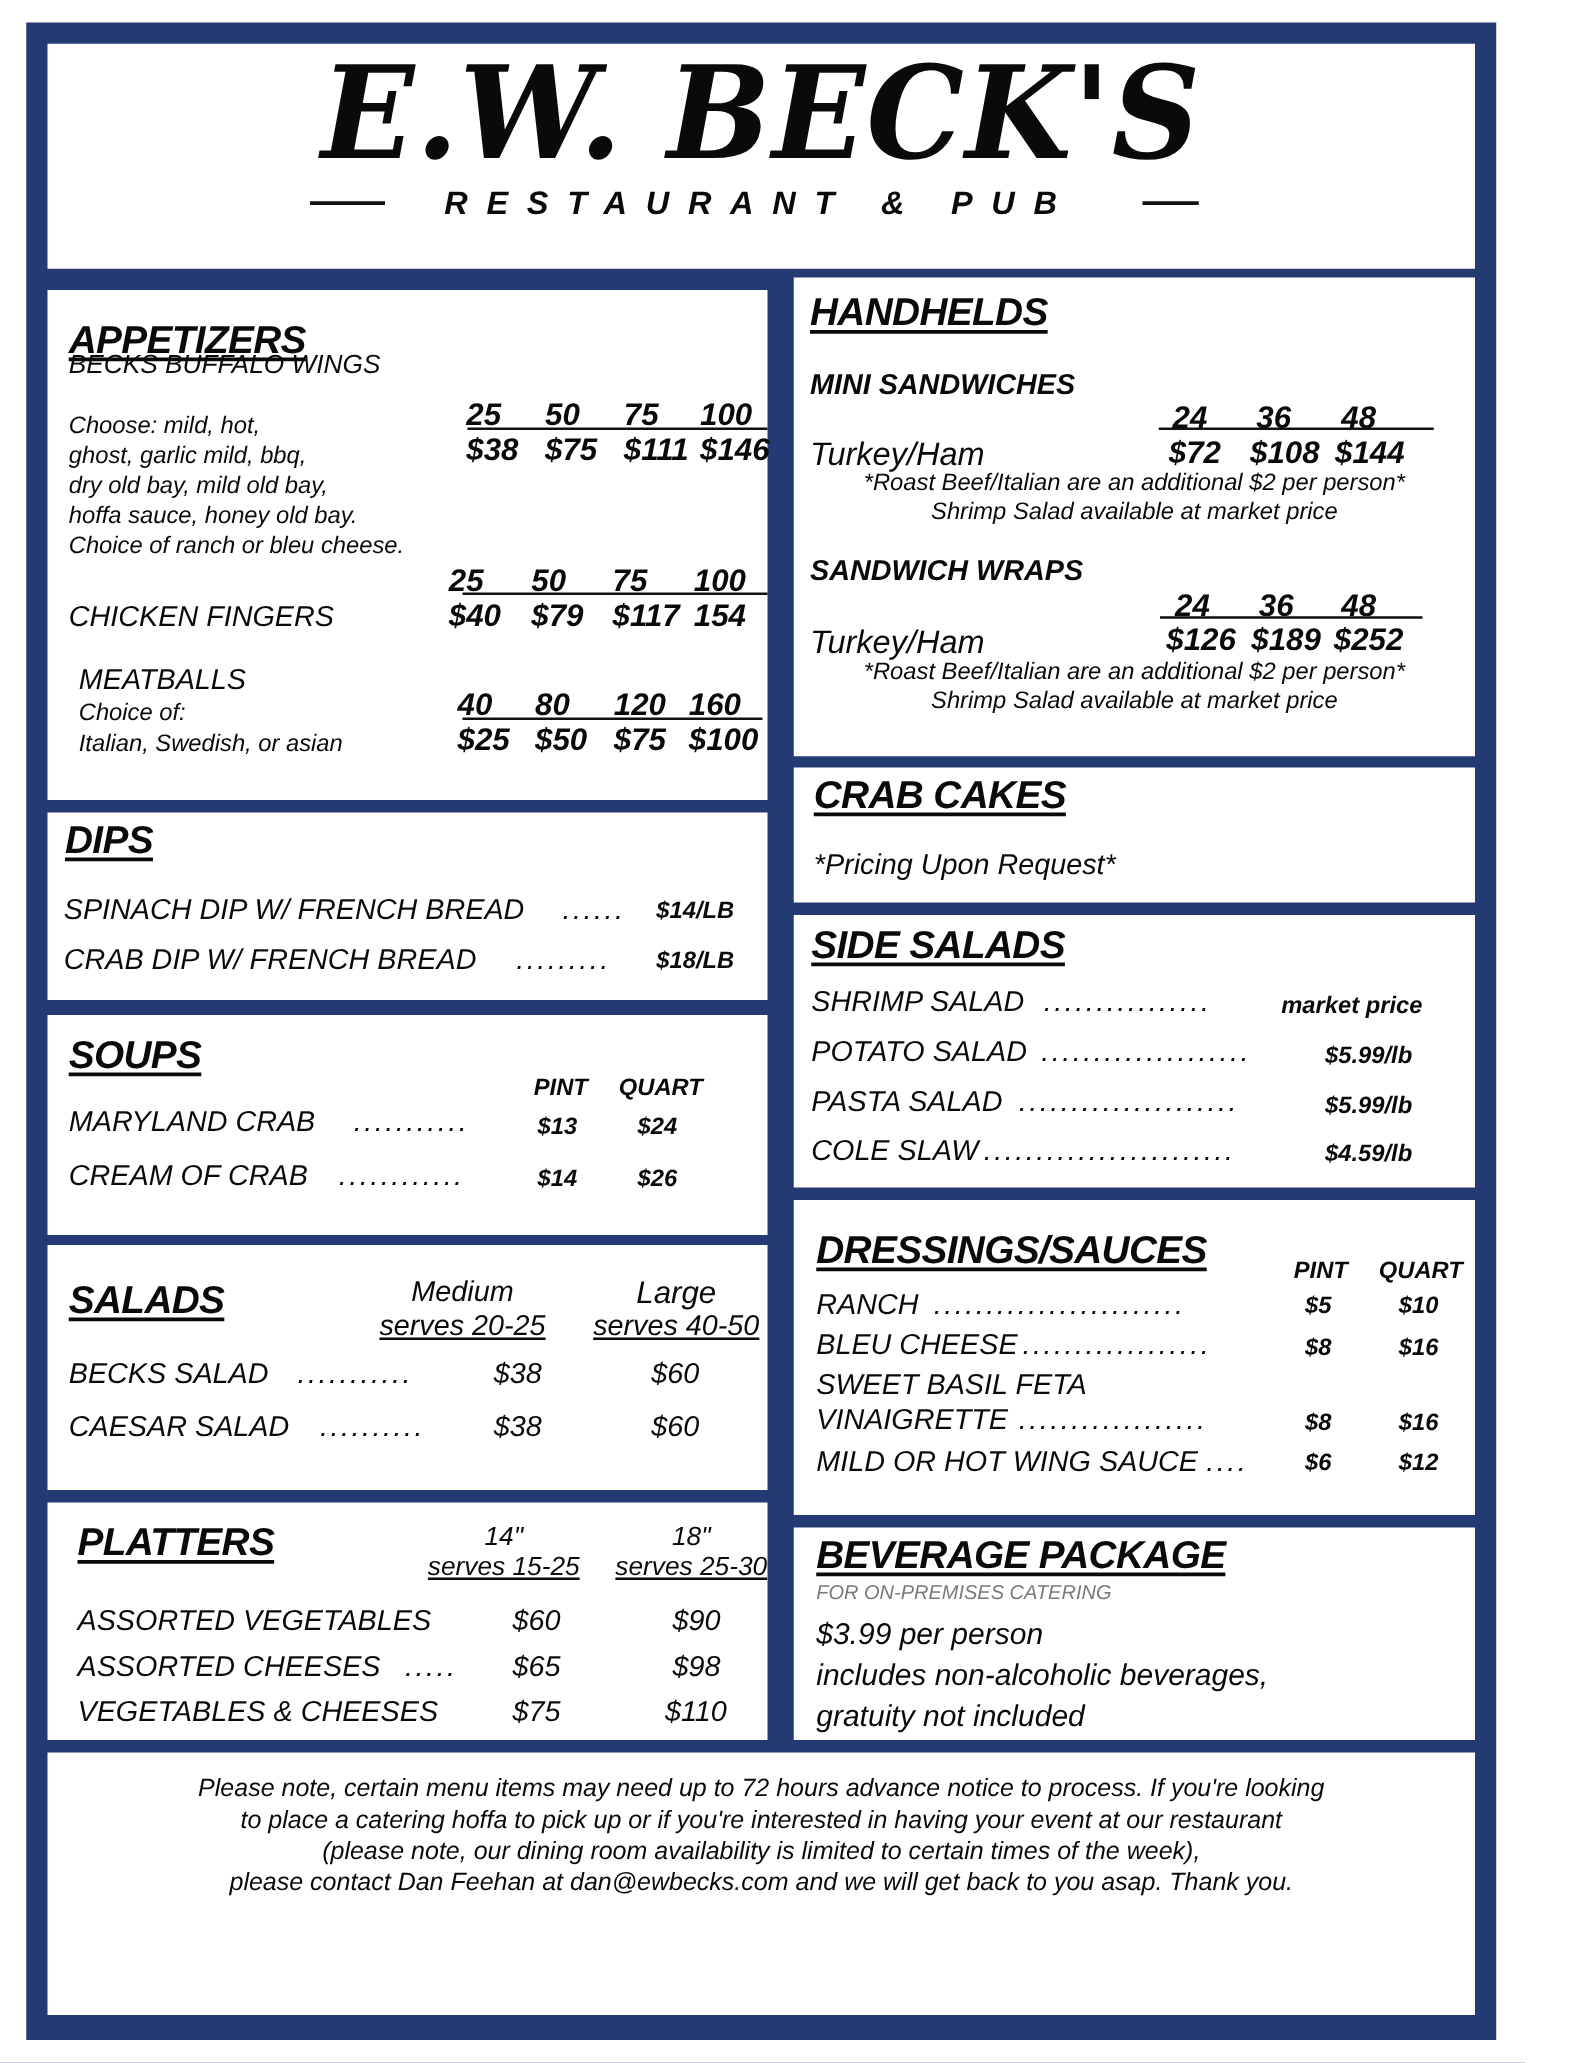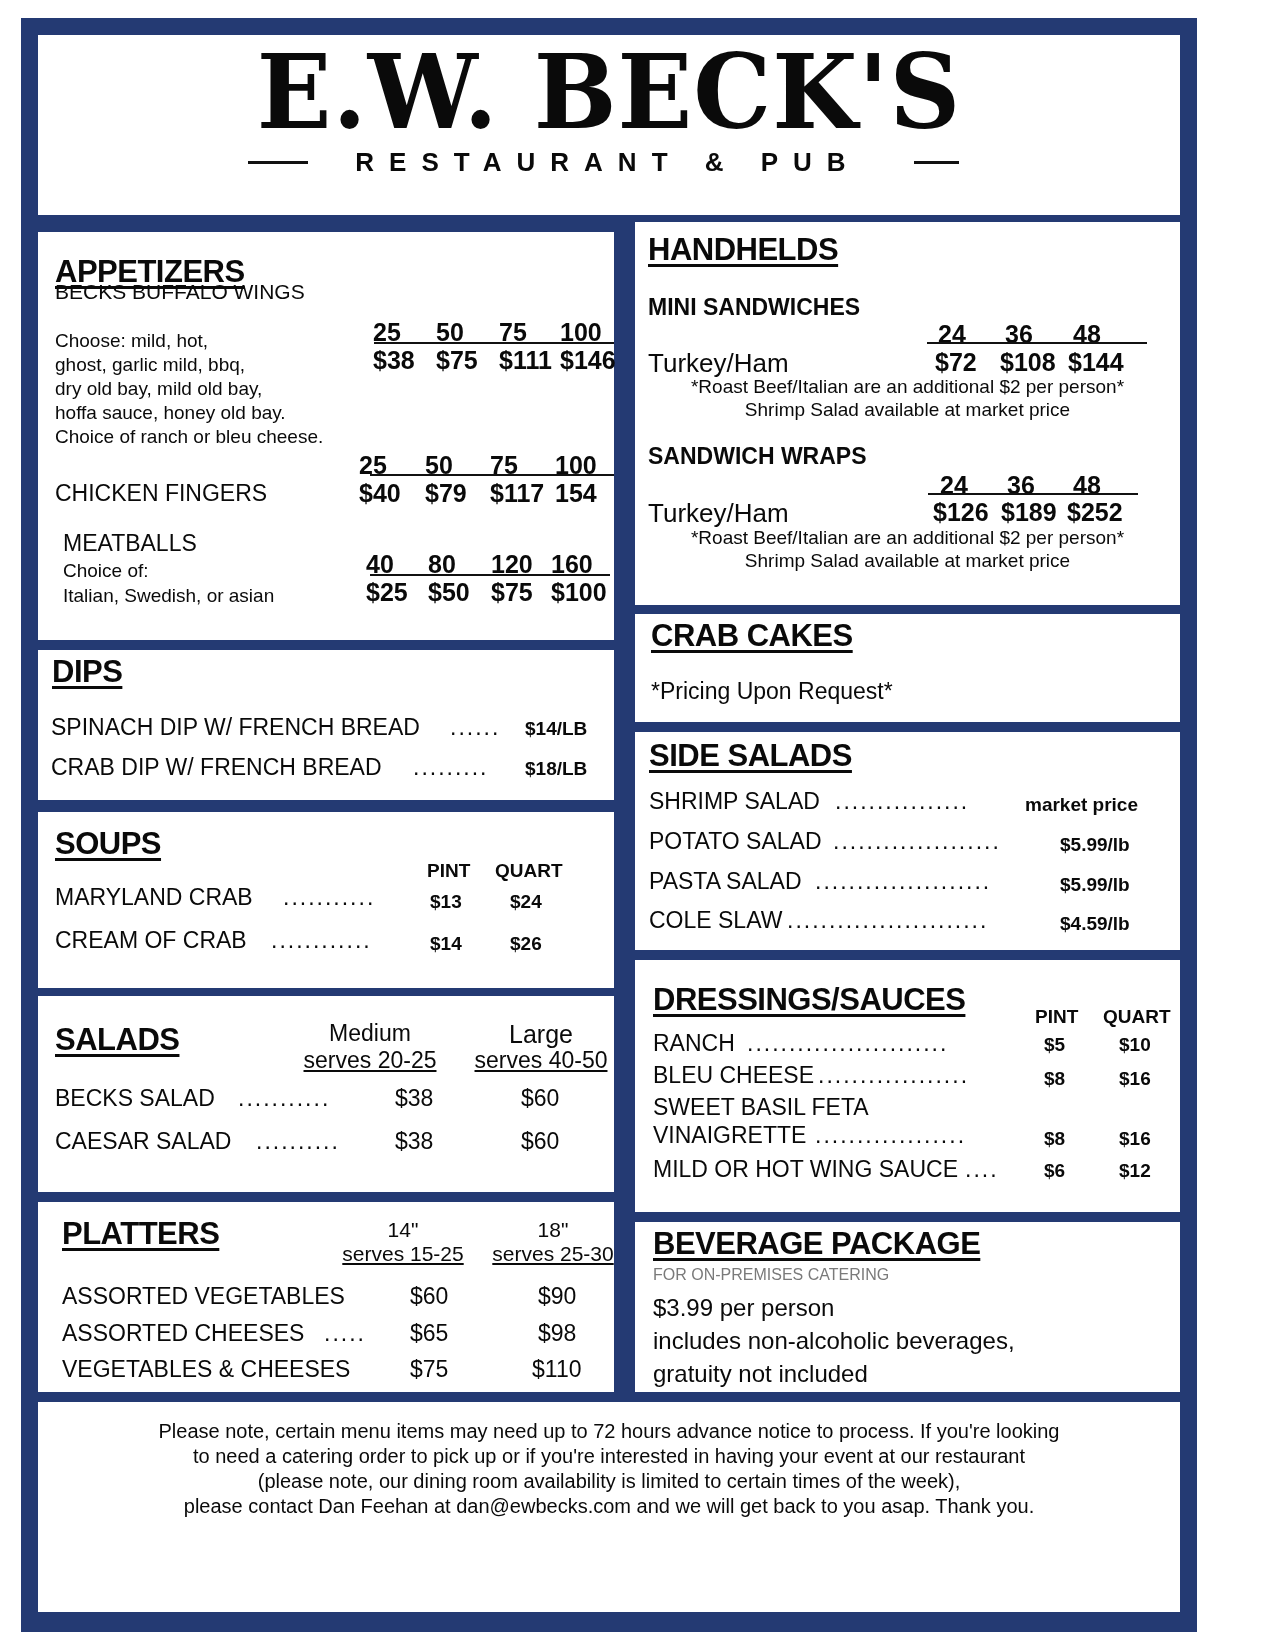--- a/index.html
+++ b/index.html
@@ -1,18 +1,18 @@
 <!DOCTYPE html>
 <html><head>
 <meta charset="utf-8">
 <style>
   html, body { margin:0; padding:0; background:#ffffff; }
   body { width:1275px; height:1650px; position:relative; overflow:hidden; font-family:"Liberation Sans", sans-serif; color:#0a0a0a; }
   .frame { position:absolute; left:21px; top:18px; width:1176px; height:1614px; background:#243a73; }
-  .box { position:absolute; background:#ffffff; box-sizing:border-box; }
+  .box { position:absolute; background:#ffffff; box-sizing:border-box;font-style:italic; }
   .abs { position:absolute; white-space:nowrap; }
   .hdr { font-weight:bold; text-decoration:underline; text-decoration-thickness:3px; text-underline-offset:4px; font-size:31px; letter-spacing:-0.5px; }
   .item { font-size:23px; }
   .price { font-weight:bold; font-size:19px; }
   .small { font-size:19px; }
   .qty { font-weight:bold; font-size:25px; text-align:left; }
   .rule { position:absolute; height:2px; background:#111; }
   .ctr { text-align:center; }
   .lead { letter-spacing:2px; }
 </style>
@@ -204,16 +204,16 @@
 <div class="box" style="left:635px;top:1222px;width:545px;height:170px;">
   <div class="abs hdr" style="left:18px;top:4px;">BEVERAGE PACKAGE</div>
   <div class="abs" style="left:18px;top:44px;font-size:16px;color:#7a7a7a;">FOR ON-PREMISES CATERING</div>
   <div class="abs item" style="left:18px;top:72px;font-size:24px;">$3.99 per person</div>
   <div class="abs item" style="left:18px;top:105px;font-size:24px;">includes non-alcoholic beverages,</div>
   <div class="abs item" style="left:18px;top:138px;font-size:24px;">gratuity not included</div>
 </div>
 
 <div class="box" style="left:38px;top:1402px;width:1142px;height:210px;">
   <div class="abs ctr" style="left:0;width:1142px;top:18px;font-size:20px;">Please note, certain menu items may need up to 72 hours advance notice to process. If you're looking</div>
-  <div class="abs ctr" style="left:0;width:1142px;top:43px;font-size:20px;">to need a catering order to pick up or if you're interested in having your event at our restaurant</div>
+  <div class="abs ctr" style="left:0;width:1142px;top:43px;font-size:20px;">to place a catering hoffa to pick up or if you're interested in having your event at our restaurant</div>
   <div class="abs ctr" style="left:0;width:1142px;top:68px;font-size:20px;">(please note, our dining room availability is limited to certain times of the week),</div>
   <div class="abs ctr" style="left:0;width:1142px;top:93px;font-size:20px;">please contact Dan Feehan at dan@ewbecks.com and we will get back to you asap. Thank you.</div>
 </div>
 
 </body></html>

